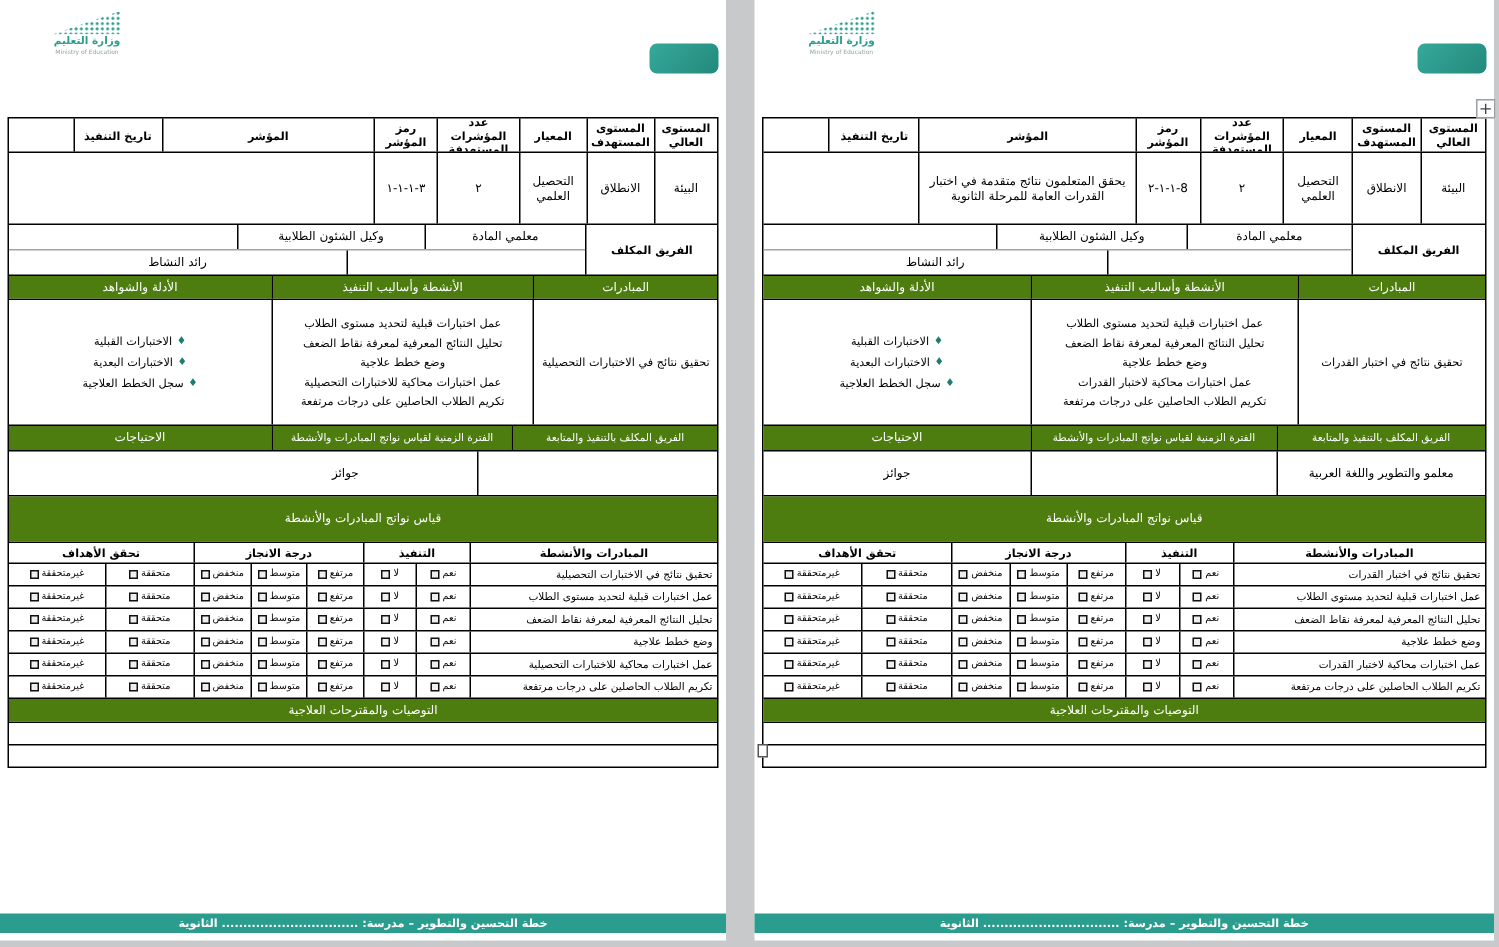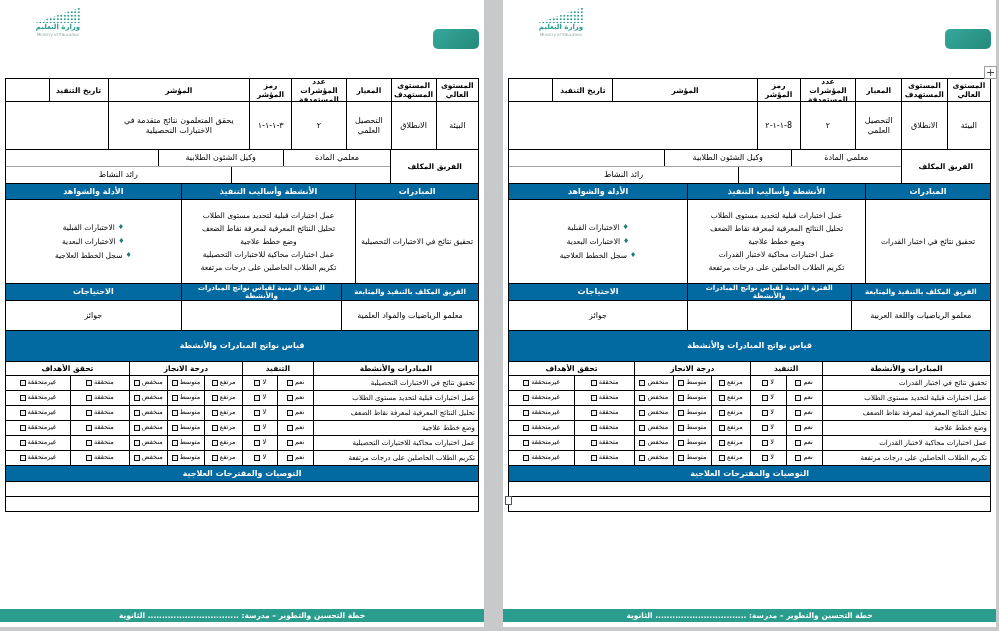--- a/index.html
+++ b/index.html
@@ -21,21 +21,21 @@
   .row + .row{border-top:1px solid #000}
   .row > *{border-left:1px solid #000}
   .row > :last-child{border-left:none}
   .subcol{flex:1;display:flex;flex-direction:column;border-left:none}
   .subrow{display:flex;flex:1}
   .subrow + .subrow{border-top:1px solid #a3a3a3}
   .subrow > *{border-left:1px solid #000}
   .subrow > :last-child{border-left:none}
   .cell{display:flex;align-items:center;justify-content:center;text-align:center;font-size:8px;line-height:1.2;padding:0 1px;overflow:hidden}
   .hdr{font-weight:bold;font-size:7.5px}
-  .teal{background:#0369a1;color:#fff;font-weight:bold;font-size:8px}
+  .teal{background:#4d7c0f;color:#fff;font-weight:normal;font-size:8px}
   .small{font-size:7px}
   .stack{flex-direction:column;justify-content:center;gap:1px;font-size:7.5px}
   .stack .line{line-height:12px;white-space:nowrap}
   .ev-line{display:flex;align-items:center;justify-content:center;gap:3px;line-height:13px}
   .diamond{color:#1e7d72;font-size:7px}
   .mlabel{justify-content:flex-start;text-align:right;padding-right:3px;font-size:7px}
   .cbcell{gap:2px;font-size:6.5px}
   .cbx{width:6px;height:6px;border:1px solid #111;background:#efefef;flex:none;display:inline-block}
   
   .h-b1{height:22px}.h-b2{height:48px}.h-b34{height:34px}.h-b5{height:16px}.h-b6{height:84px}
@@ -79,21 +79,20 @@
         <div class="cell hdr w-dl">تاريخ التنفيذ</div>
         <div class="cell w-de"></div>
       </div>
 
       <div class="row h-b2">
         <div class="cell w-lh">البيئة</div>
         <div class="cell w-lt">الانطلاق</div>
         <div class="cell w-cr">التحصيل العلمي</div>
         <div class="cell w-ct">٢</div>
         <div class="cell w-cd">٣-١-١-١</div>
-        <div class="cell w-in">يحقق المتعلمون نتائج متقدمة في الاختبارات التحصيلية</div>
         <div class="cell w-dm"></div>
       </div>
 
       <div class="row h-b34">
         <div class="cell hdr w-team">الفريق المكلف</div>
         <div class="subcol">
           <div class="subrow">
             <div class="cell w-sa">معلمي المادة</div>
             <div class="cell w-sb">وكيل الشئون الطلابية</div>
             <div class="cell w-sc"></div>
@@ -138,21 +137,20 @@
         </div>
       </div>
 
       <div class="row h-b7">
         <div class="cell teal small w-t1">الفريق المكلف بالتنفيذ والمتابعة</div>
         <div class="cell teal small w-t2">الفترة الزمنية لقياس نواتج المبادرات والأنشطة</div>
         <div class="cell teal w-t3">الاحتياجات</div>
       </div>
 
       <div class="row h-b8">
-        <div class="cell w-t1">معلمو الرياضيات والمواد العلمية</div>
         <div class="cell w-t2"></div>
         <div class="cell w-t3">جوائز</div>
       </div>
 
       <div class="row h-b9">
         <div class="cell teal w-full">قياس نواتج المبادرات والأنشطة</div>
       </div>
 
       <div class="row h-b10">
         <div class="cell hdr w-m0">المبادرات والأنشطة</div>
@@ -389,20 +387,21 @@
         <div class="cell hdr w-dl">تاريخ التنفيذ</div>
         <div class="cell w-de"></div>
       </div>
 
       <div class="row h-b2">
         <div class="cell w-lh">البيئة</div>
         <div class="cell w-lt">الانطلاق</div>
         <div class="cell w-cr">التحصيل العلمي</div>
         <div class="cell w-ct">٢</div>
         <div class="cell w-cd">8-١-١-٢</div>
+        <div class="cell w-in">يحقق المتعلمون نتائج متقدمة في اختبار القدرات العامة للمرحلة الثانوية</div>
         <div class="cell w-dm"></div>
       </div>
 
       <div class="row h-b34">
         <div class="cell hdr w-team">الفريق المكلف</div>
         <div class="subcol">
           <div class="subrow">
             <div class="cell w-sa">معلمي المادة</div>
             <div class="cell w-sb">وكيل الشئون الطلابية</div>
             <div class="cell w-sc"></div>
@@ -447,21 +446,21 @@
         </div>
       </div>
 
       <div class="row h-b7">
         <div class="cell teal small w-t1">الفريق المكلف بالتنفيذ والمتابعة</div>
         <div class="cell teal small w-t2">الفترة الزمنية لقياس نواتج المبادرات والأنشطة</div>
         <div class="cell teal w-t3">الاحتياجات</div>
       </div>
 
       <div class="row h-b8">
-        <div class="cell w-t1">معلمو الرياضيات واللغة العربية</div>
+        <div class="cell w-t1">معلمو والتطوير واللغة العربية</div>
         <div class="cell w-t2"></div>
         <div class="cell w-t3">جوائز</div>
       </div>
 
       <div class="row h-b9">
         <div class="cell teal w-full">قياس نواتج المبادرات والأنشطة</div>
       </div>
 
       <div class="row h-b10">
         <div class="cell hdr w-m0">المبادرات والأنشطة</div>

